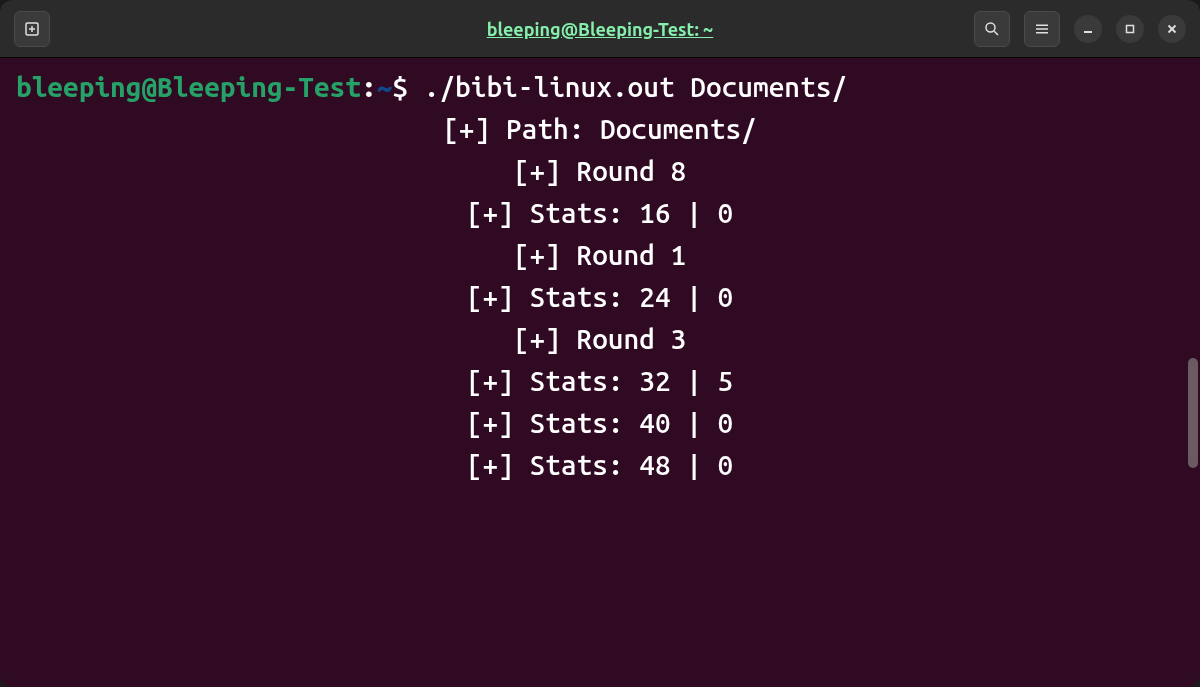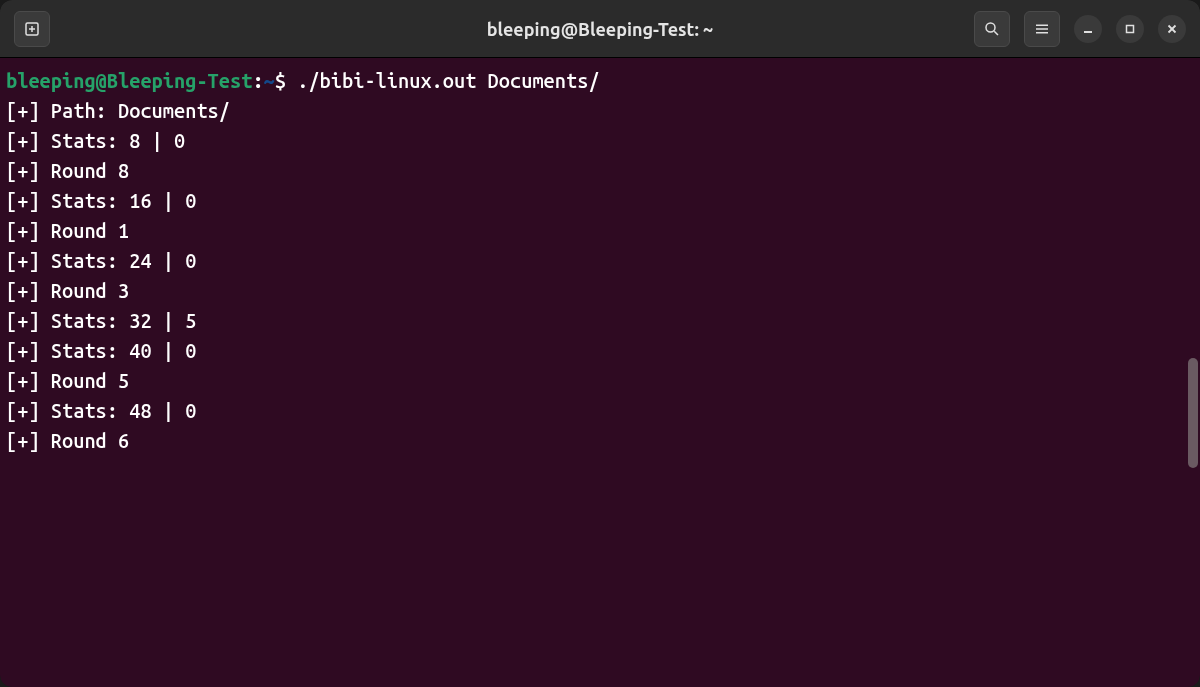--- a/index.html
+++ b/index.html
@@ -51,24 +51,25 @@
     .titlebar-btn svg {
       width: 18px;
       height: 18px;
       fill: currentColor;
       stroke: currentColor;
     }
     .titlebar-title {
       position: absolute;
       left: 50%;
       transform: translateX(-50%);
-      color: #e5e5e5;
+      color: #86efac;
       font-family: 'Ubuntu', sans-serif;
       font-size: 18px;
       font-weight: 600;
+      text-decoration: underline;
     }
     .titlebar-right {
       margin-left: auto;
       display: flex;
       gap: 14px;
       align-items: center;
     }
     .window-ctrl {
       width: 28px;
       height: 28px;
@@ -80,22 +81,22 @@
       cursor: pointer;
       color: #e0e0e0;
     }
     .window-ctrl svg {
       width: 12px;
       height: 12px;
     }
     .terminal {
       flex: 1;
       background: #2f0a22;
-      padding: 8px 6px;
-      font-size: 20px;
+      padding: 8px 16px;
+      font-size: 28px;
       line-height: 1.5;
       color: #ffffff;
       font-weight: 500;
       position: relative;
       overflow: hidden;
     }
     .prompt-line {
       white-space: pre;
     }
     .user-host {
@@ -112,20 +113,21 @@
     }
     .prompt-symbol {
       color: #ffffff;
     }
     .command {
       color: #ffffff;
     }
     .output-line {
       color: #ffffff;
       white-space: pre;
+      text-align: center;
     }
     .scrollbar {
       position: absolute;
       right: 2px;
       top: 300px;
       width: 10px;
       height: 110px;
       background: #6a5a62;
       border-radius: 5px;
     }
@@ -175,27 +177,24 @@
           <line x1="9.5" y1="2.5" x2="2.5" y2="9.5" stroke="currentColor" stroke-width="1.8"></line>
         </svg>
       </div>
     </div>
   </div>
 
   <div class="terminal">
     <div class="prompt-line"><span class="user-host">bleeping@Bleeping-Test</span><span class="path-sep">:</span><span class="cwd">~</span><span class="prompt-symbol">$</span><span class="command"> <span>./bibi-linux.out Documents/</span></span></div>
     <div id="output">
         <div class="output-line">[+] Path: Documents/</div>
-        <div class="output-line">[+] Stats: 8 | 0</div>
         <div class="output-line">[+] Round 8</div>
         <div class="output-line">[+] Stats: 16 | 0</div>
         <div class="output-line">[+] Round 1</div>
         <div class="output-line">[+] Stats: 24 | 0</div>
         <div class="output-line">[+] Round 3</div>
         <div class="output-line">[+] Stats: 32 | 5</div>
         <div class="output-line">[+] Stats: 40 | 0</div>
-        <div class="output-line">[+] Round 5</div>
         <div class="output-line">[+] Stats: 48 | 0</div>
-        <div class="output-line">[+] Round 6</div>
       </div>
     <div class="scrollbar"></div>
   </div>
 </div>
 
 </body></html>

